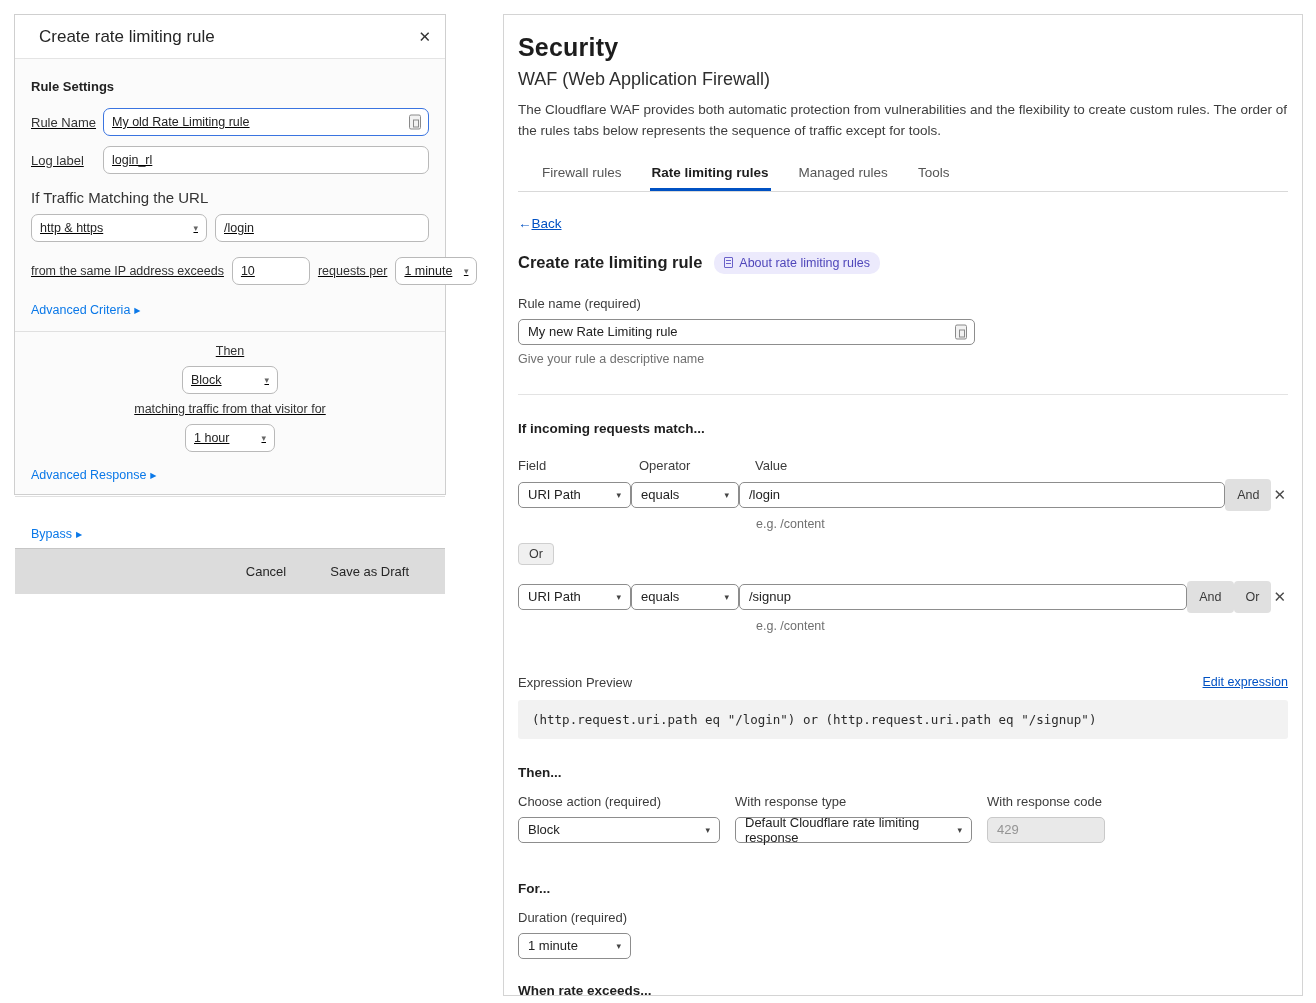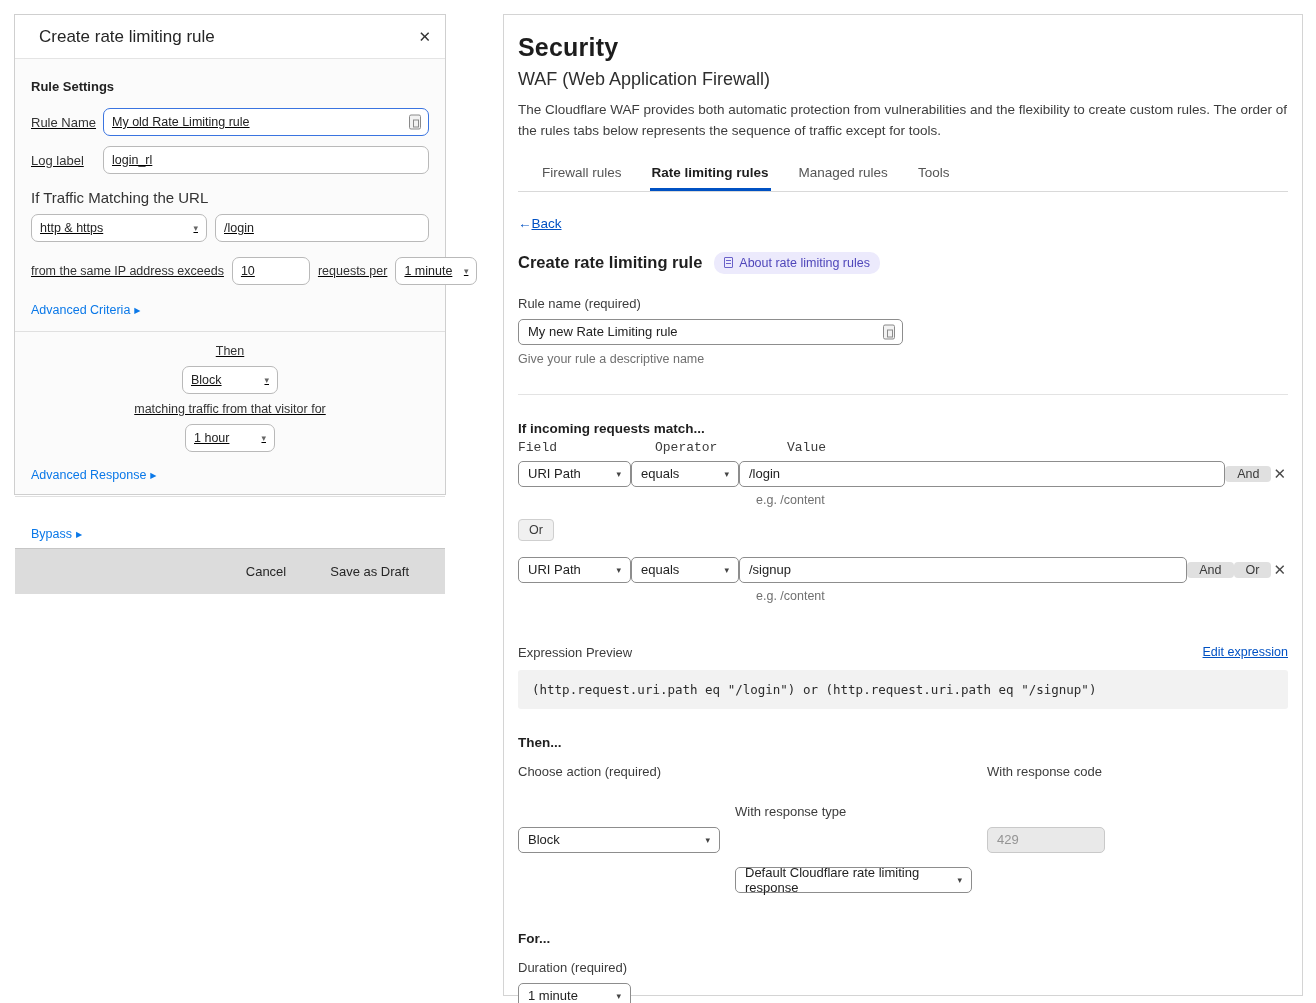--- a/index.html
+++ b/index.html
@@ -61,37 +61,37 @@
   .help { font-size:12.5px; color:#707070; }
   .rinput { height:26px; border:1px solid #8d8d8d; border-radius:5px; background:#fff;
     font-size:13px; color:#222; padding:0 9px; display:flex; align-items:center; position:relative; }
   .rinput.disabled { background:#e9e9e9; border-color:#c9c9c9; color:#949494; }
   .rsel { height:26px; border:1px solid #8d8d8d; border-radius:5px; background:#fff;
     font-size:13px; color:#222; padding:0 9px; display:flex; align-items:center;
     justify-content:space-between; gap:6px; cursor:pointer; }
   .rsel .caret { font-size:9px; color:#444; }
   .thin-hr { border:0; border-top:1px solid #e3e3e3; margin-top:28px; }
   .bold-heading { font-size:13.5px; font-weight:bold; color:#1f1f1f; }
-  .match-cols { display:flex; gap:24px; margin-top:4px;font-family:Liberation Mono, monospace; }
+  .match-cols { display:flex; gap:8px; margin-top:22px; }
   .match-row { display:flex; gap:0; margin-top:6px; align-items:center; }
   .w-field { width:113px; flex:0 0 auto; }
   .w-op { width:108px; flex:0 0 auto; }
   .w-val { flex:1 1 auto; }
-  .gray-btn { height:16px; background:#e0e0e0; border:none; border-radius:4px; color:#3a3a3a;
+  .gray-btn { height:32px; background:#e0e0e0; border:none; border-radius:4px; color:#3a3a3a;
     font-size:12.5px; padding:0 12px; cursor:pointer; font-family:inherit; flex:0 0 auto; }
   .or-solo { height:22px; background:#f0f0f0; border:1px solid #cfcfcf; border-radius:4px;
     color:#3a3a3a; font-size:12.5px; padding:0 10px; margin-top:12px; cursor:pointer; font-family:inherit; }
   .x-icon { font-size:15px; color:#4a4a4a; cursor:pointer; padding:0 2px; flex:0 0 auto; }
   .row-hint { font-size:12.5px; color:#707070; margin:6px 0 0 238px; }
   .expr-head { display:flex; align-items:center; margin-top:42px; }
   .edit-link { margin-left:auto; font-size:12.5px; color:#0051c3; text-decoration:underline; cursor:pointer; }
   .code-box { margin-top:10px; background:#f2f2f2; border-radius:3px; padding:12px 14px;
     font-family:"DejaVu Sans Mono","Liberation Mono",monospace; font-size:12.5px; color:#2b2b2b; }
   .then-cols { display:flex; gap:15px; margin-top:14px; }
-  .then-col1 { width:202px; } .then-col2 { width:237px;margin-top:40px; } .then-col3 { width:118px; }
+  .then-col1 { width:202px; } .then-col2 { width:237px; } .then-col3 { width:118px; }
   .mt8 { margin-top:8px; } .mt14 { margin-top:14px; } .mt22 { margin-top:22px; }
 </style>
 </head>
 <body>
 
 <div class="stage">
 
   <div class="dialog">
     <div class="dialog-header">
       <span class="dialog-title">Create rate limiting rule</span>
@@ -205,21 +205,21 @@
 
     <div class="form-heading-row">
       <span class="form-heading">Create rate limiting rule</span>
       <span class="badge">
         <span class="badge-icon"></span>
         <span>About rate limiting rules</span>
       </span>
     </div>
 
     <div class="lbl mt22">Rule name (required)</div>
-    <div class="rinput mt8" style="width:385px;">
+    <div class="rinput mt8" style="width:457px;">
       <span>My new Rate Limiting rule</span>
       <span class="autofill-icon"></span>
     </div>
     <div class="help" style="margin-top:7px;">Give your rule a descriptive name</div>
 
     <hr class="thin-hr">
 
     <div class="bold-heading" style="margin-top:26px;">If incoming requests match...</div>
 
     <div class="match-cols">

